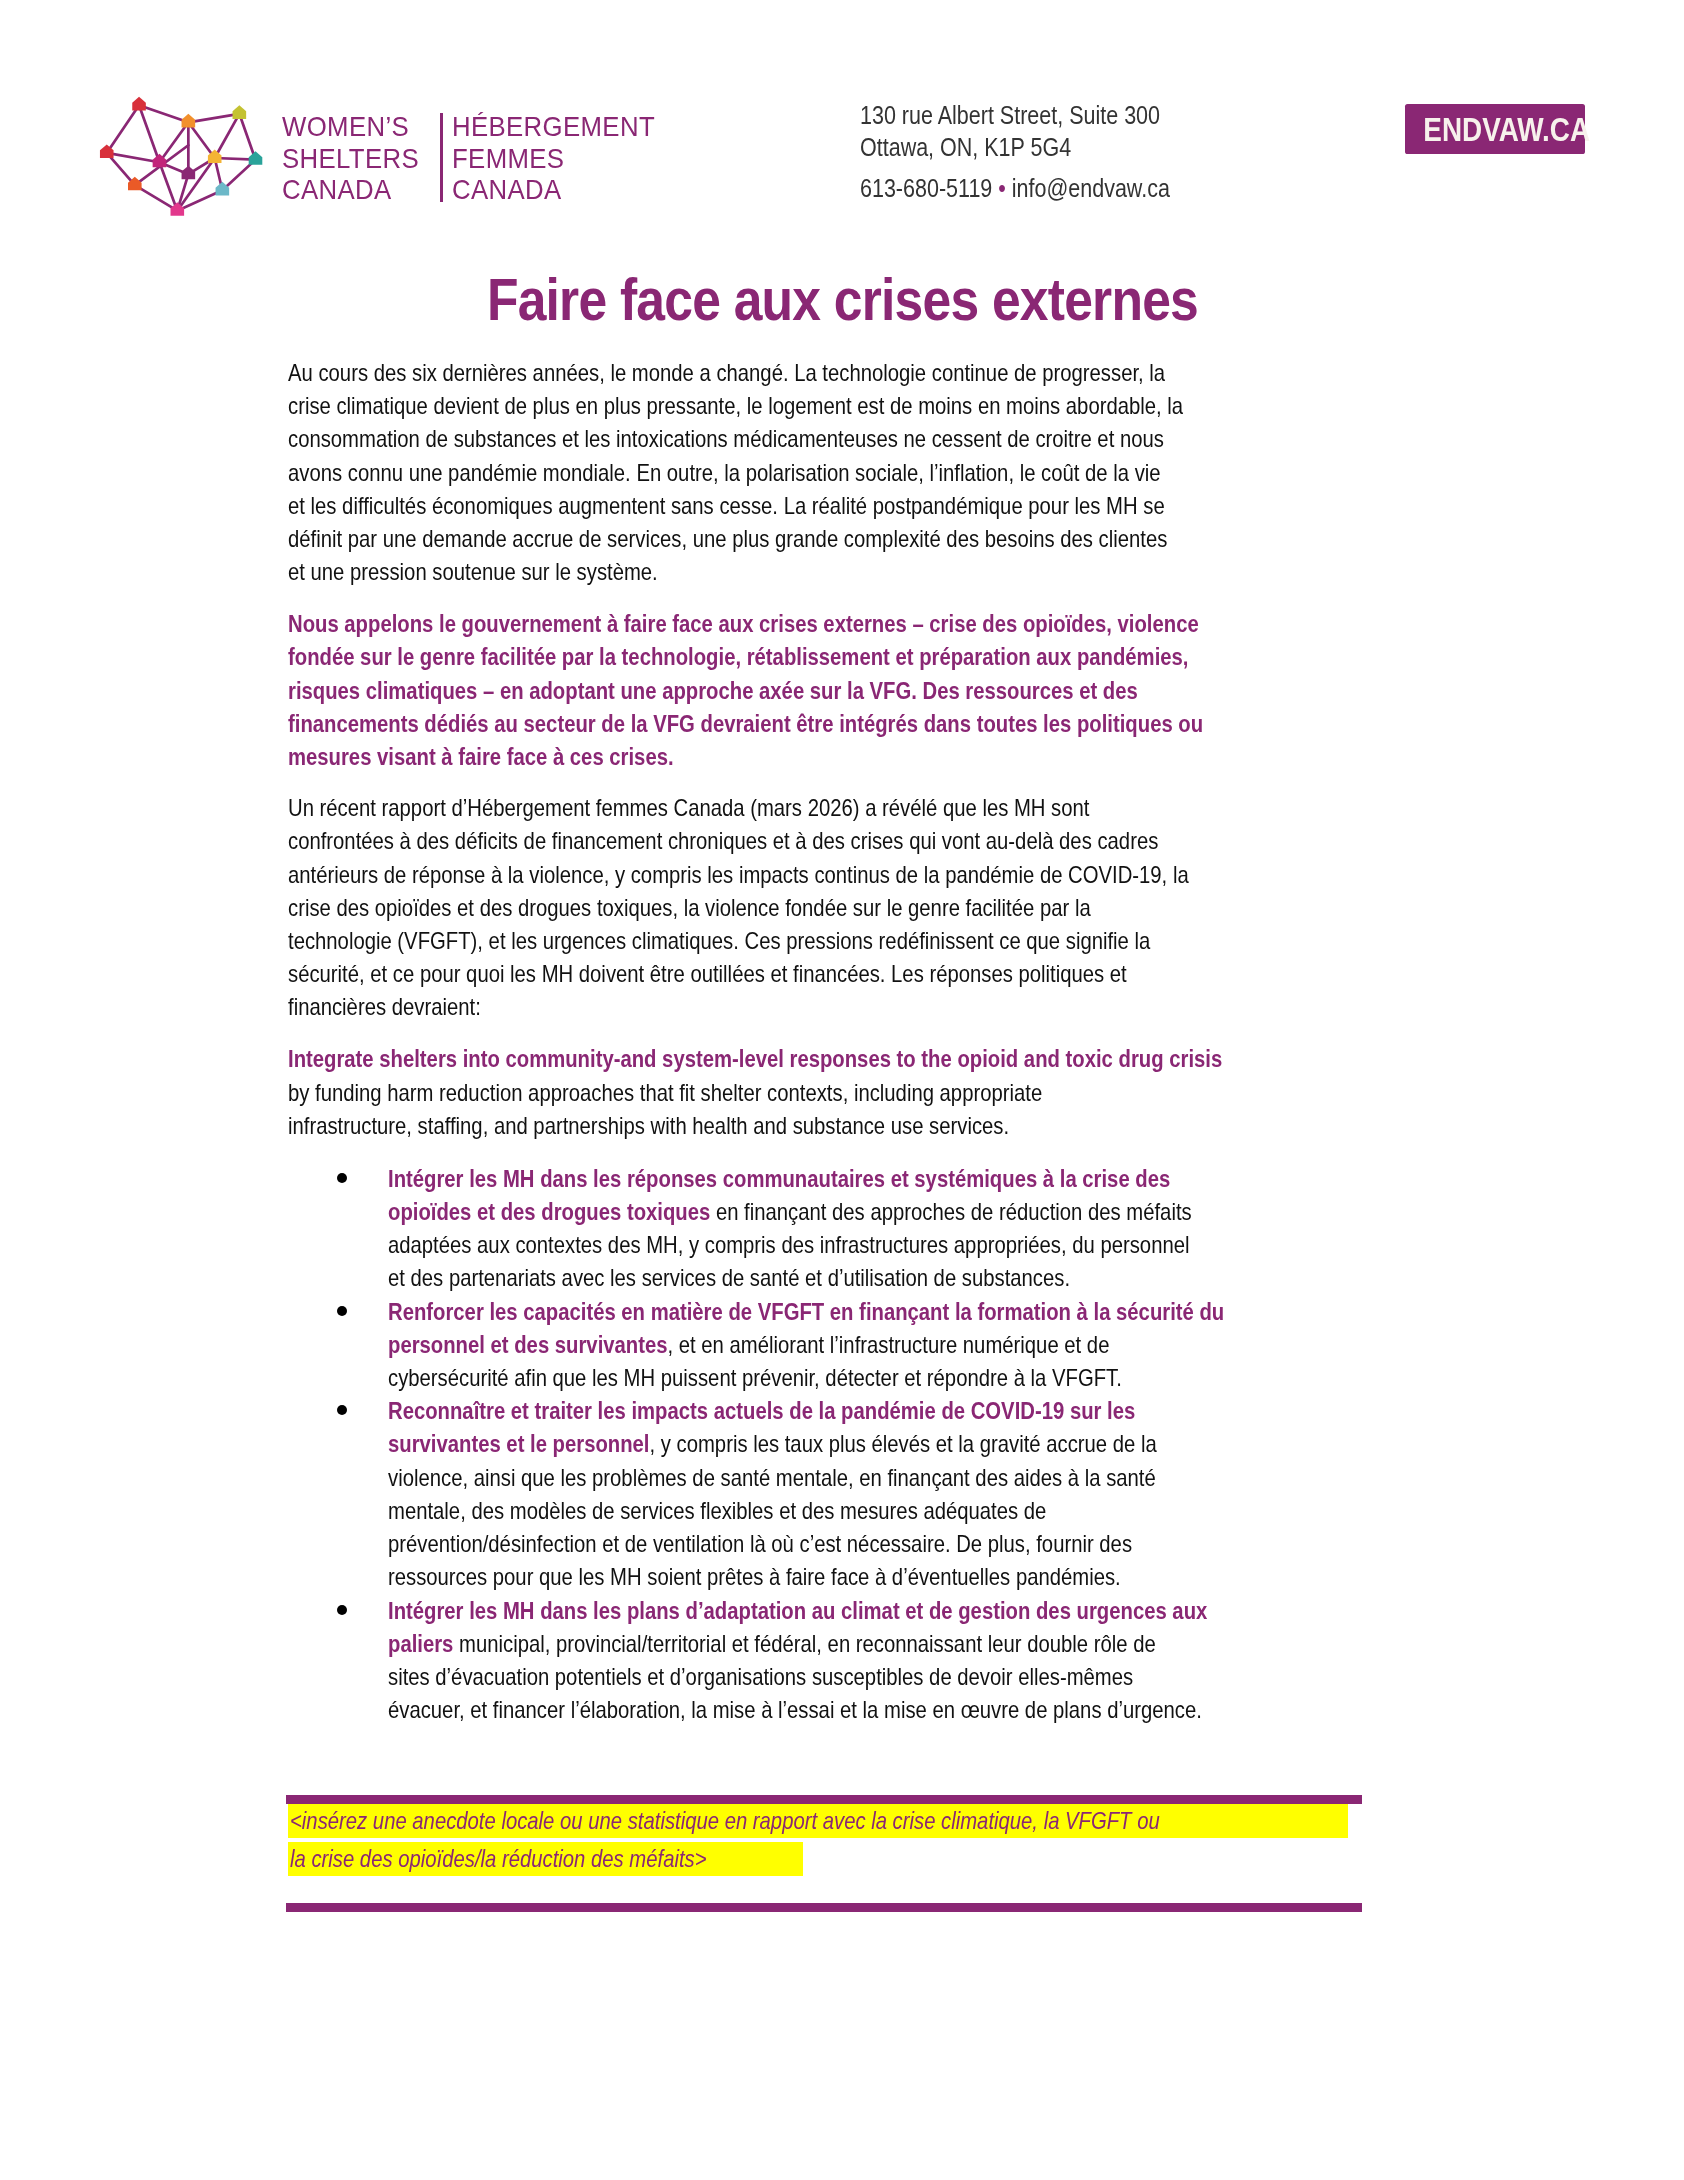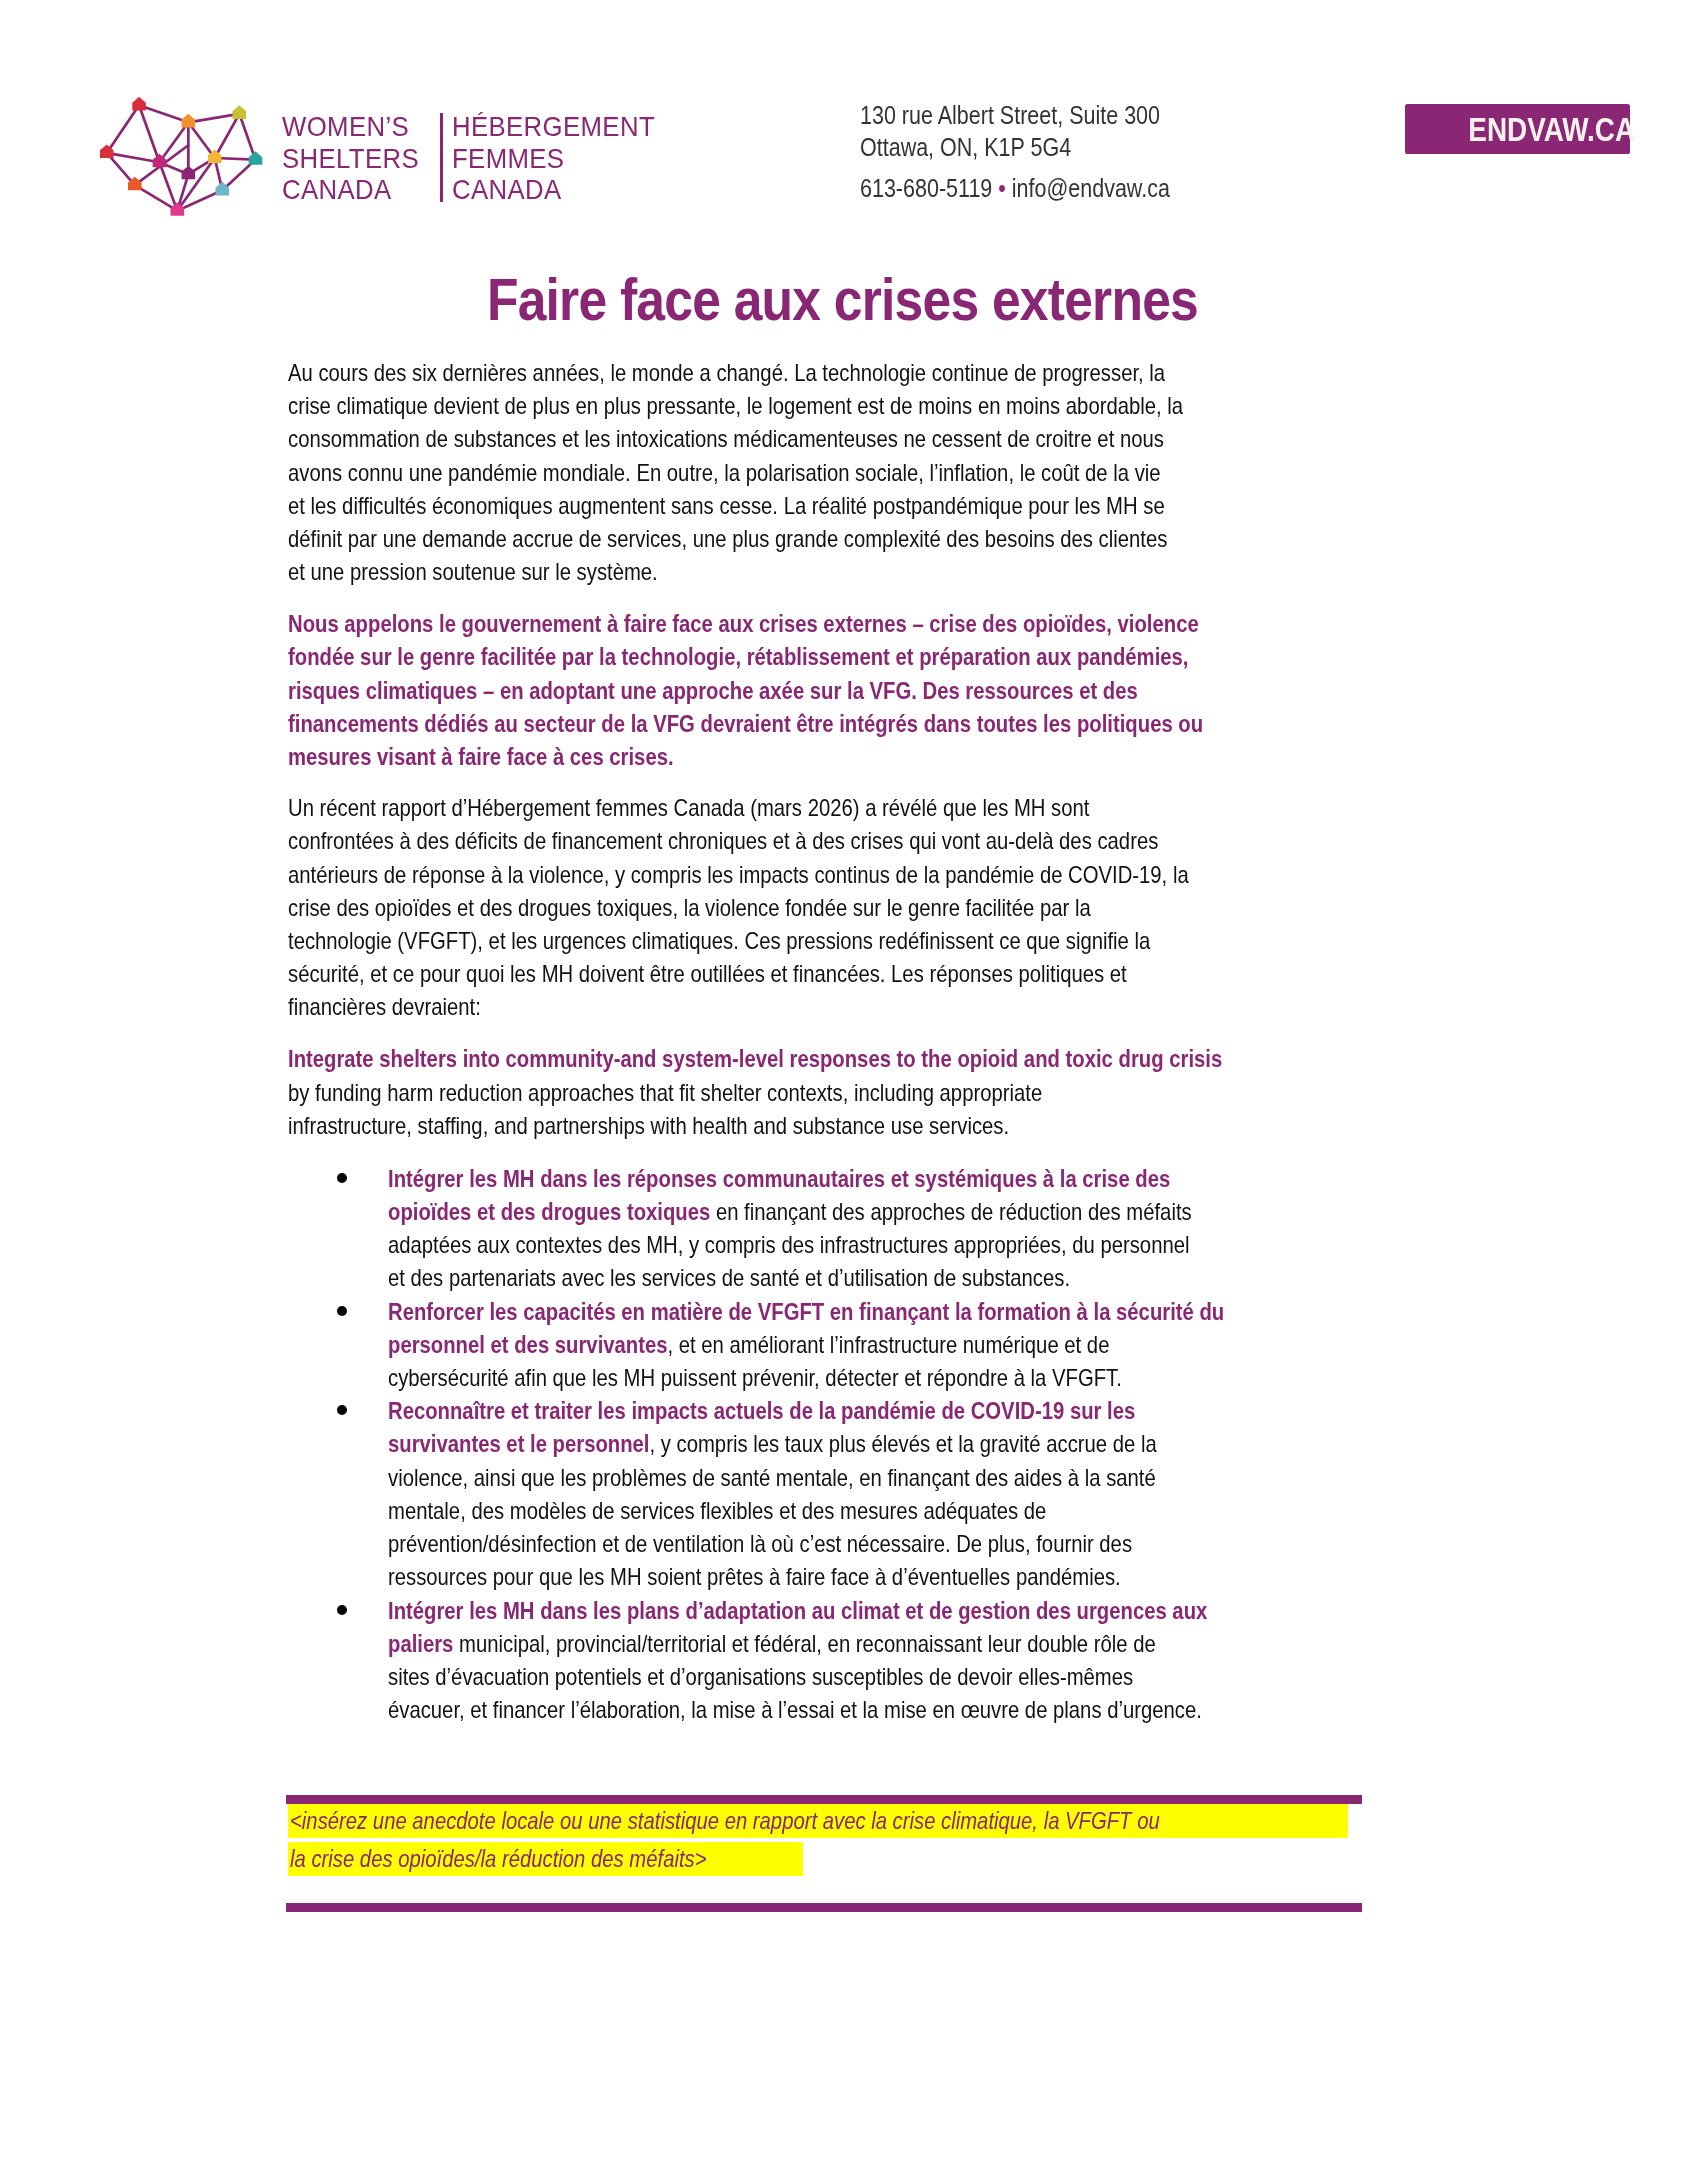--- a/index.html
+++ b/index.html
@@ -11,21 +11,21 @@
     .org-block { position: absolute; top: 111px; color: #8a2774; font-family: "Liberation Sans", sans-serif;
                  font-size: 28px; line-height: 31.5px; letter-spacing: 0.4px; transform-origin: left top; }
     .org-en { left: 282px; transform: scaleX(0.92); }
     .org-fr { left: 452px; transform: scaleX(0.92); }
     .org-divider { position: absolute; left: 440px; top: 113px; width: 2.6px; height: 89px; background: #8a2774; }
     .addr { position: absolute; left: 860px; color: #333333; font-size: 25px; line-height: 29px;
             transform-origin: left top; transform: scaleX(0.86); white-space: nowrap; }
     .addr .dot { color: #8a2774; }
     .badge { position: absolute; left: 1405px; top: 104px; width: 180px; height: 50px; background: #8a2774;
              border-radius: 2.6px; color: #f7f1ec; font-weight: bold; font-size: 34px; line-height: 50px;
-             text-align: right; letter-spacing: 0px; padding-left: 45px; }
+             text-align: right; letter-spacing: 0px; }
     .badge span { display: inline-block; transform: scaleX(0.82); }
 
     
     .title { position: absolute; left: 0; width: 1685px; top: 266px; text-align: center; color: #8a2774;
              font-weight: bold; font-size: 60px; line-height: 68px; white-space: nowrap; }
     .title span { display: inline-block; transform: scaleX(0.86); letter-spacing: -0.9px; }
 
     
     .ln { position: absolute; white-space: nowrap; font-size: 24px; line-height: 31px;
           transform-origin: left top; transform: scaleX(0.845); }

